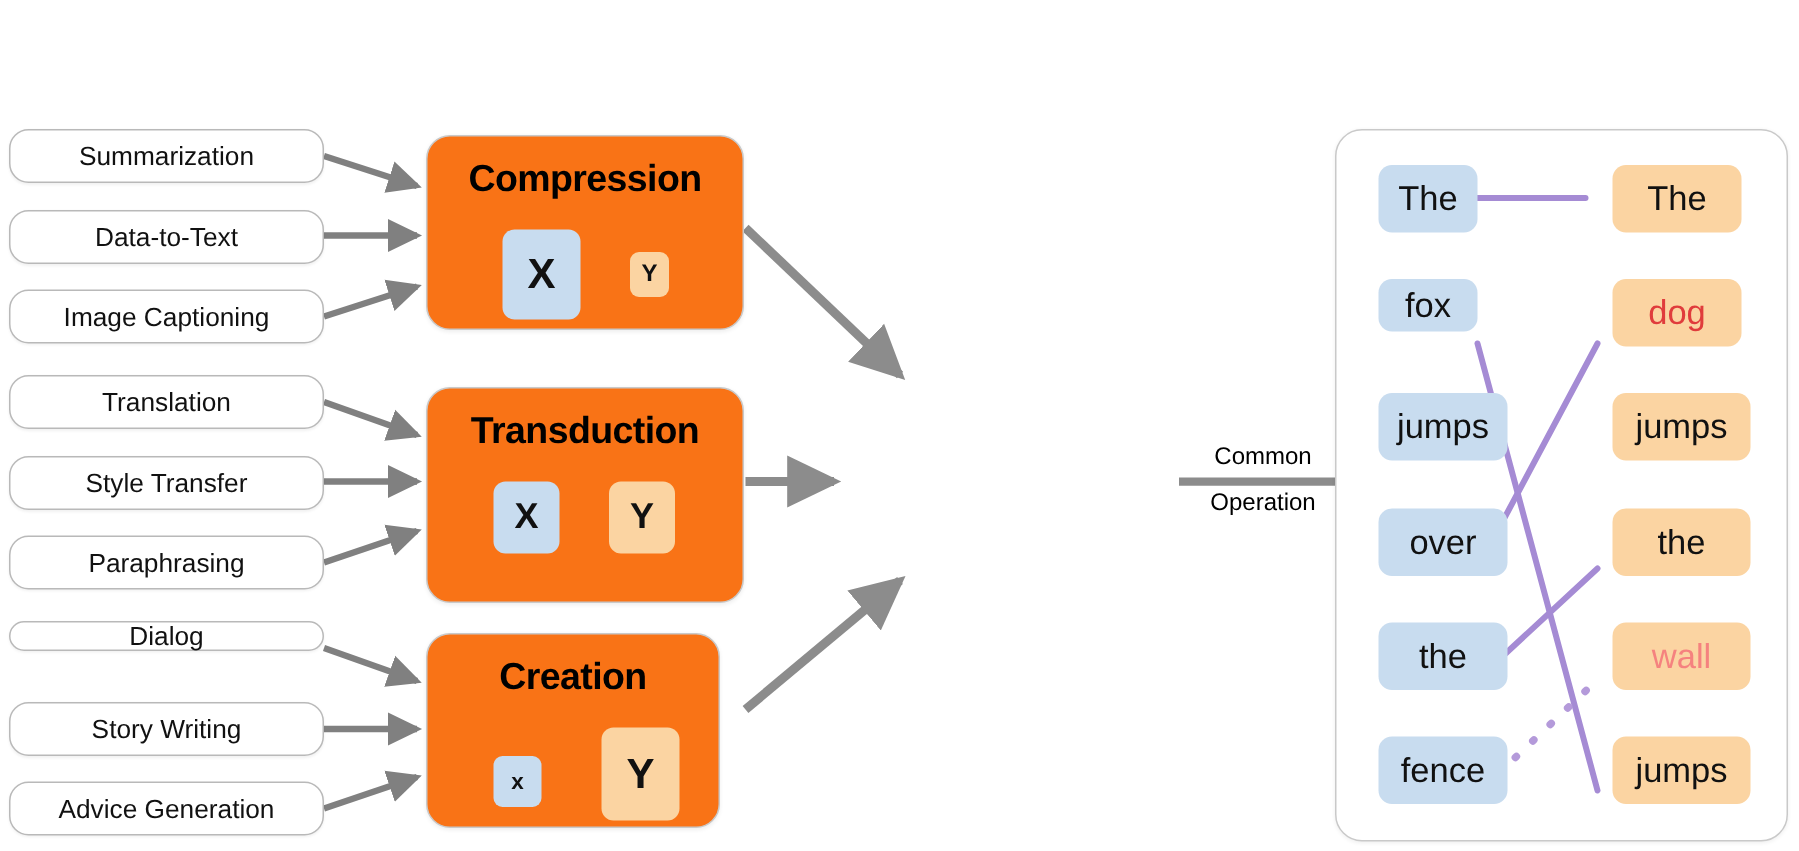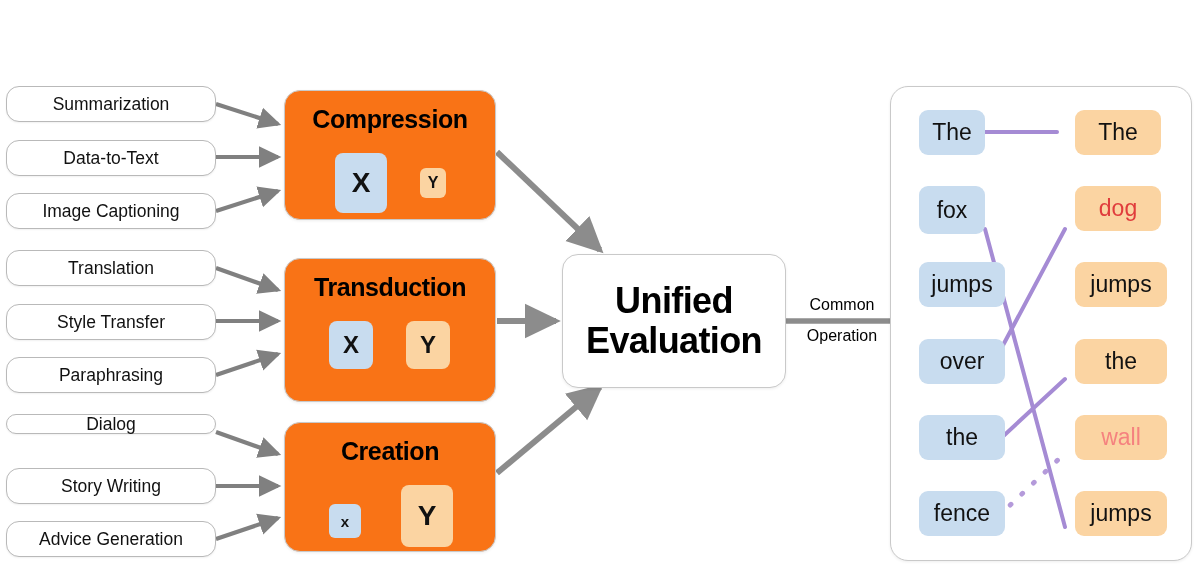--- a/index.html
+++ b/index.html
@@ -130,51 +130,47 @@
     <div class="tok src" style="left:50px;top:62px;width:52px;height:60px;font-size:28px;font-weight:bold;border-radius:8px;">X</div>
     <div class="tok tgt" style="left:135px;top:77px;width:26px;height:30px;font-size:16px;font-weight:bold;border-radius:6px;">Y</div>
   </div>
 
   <div class="catbox" style="left:284px;top:258px;width:212px;height:144px;">
     <div class="cat-title" style="top:14px;">Transduction</div>
     <div class="tok src" style="left:44px;top:62px;width:44px;height:48px;font-size:24px;font-weight:bold;border-radius:8px;">X</div>
     <div class="tok tgt" style="left:121px;top:62px;width:44px;height:48px;font-size:24px;font-weight:bold;border-radius:8px;">Y</div>
   </div>
 
-  <div class="catbox" style="left:284px;top:422px;width:212px;height:130px;">
+  <div class="catbox" style="left:284px;top:422px;width:196px;height:130px;">
     <div class="cat-title" style="top:14px;">Creation</div>
     <div class="tok src" style="left:44px;top:81px;width:32px;height:34px;font-size:15px;font-weight:bold;border-radius:6px;">x</div>
     <div class="tok tgt" style="left:116px;top:62px;width:52px;height:62px;font-size:28px;font-weight:bold;border-radius:8px;">Y</div>
   </div>
 
-  <div id="unified" style="left:562px;top:254px;width:224px;height:134px;">
-    <div>Unified</div>
-    <div>Evaluation</div>
-  </div>
 
   <div class="oplabel" style="left:787px;top:296px;">Common</div>
   <div class="oplabel" style="left:787px;top:327px;">Operation</div>
 
   <div id="panel" style="left:890px;top:86px;width:302px;height:475px;">
 
     <svg class="lay" style="width:302px;height:475px;">
 
       <line x1="94" y1="45" x2="166" y2="45" stroke="#a58bd4" stroke-width="4" stroke-linecap="round"></line>
 
       <line x1="94" y1="142" x2="174" y2="440" stroke="#a58bd4" stroke-width="4" stroke-linecap="round"></line>
 
       <line x1="94" y1="292" x2="174" y2="142" stroke="#a58bd4" stroke-width="4" stroke-linecap="round"></line>
 
       <line x1="94" y1="366" x2="174" y2="292" stroke="#a58bd4" stroke-width="4" stroke-linecap="round"></line>
 
       <line x1="96" y1="440" x2="172" y2="368" stroke="#b49ada" stroke-width="5" stroke-linecap="round" stroke-dasharray="1 15"></line>
     </svg>
 
     <div class="tok src" style="left:28px;top:23px;width:66px;height:45px;">The</div>
-    <div class="tok src" style="left:28px;top:99px;width:66px;height:48px;">fox</div>
+    <div class="tok src" style="left:28px;top:99px;width:66px;height:35px;">fox</div>
     <div class="tok src" style="left:28px;top:175px;width:86px;height:45px;">jumps</div>
     <div class="tok src" style="left:28px;top:252px;width:86px;height:45px;">over</div>
     <div class="tok src" style="left:28px;top:328px;width:86px;height:45px;">the</div>
     <div class="tok src" style="left:28px;top:404px;width:86px;height:45px;">fence</div>
 
     <div class="tok tgt" style="left:184px;top:23px;width:86px;height:45px;">The</div>
     <div class="tok tgt" style="left:184px;top:99px;width:86px;height:45px;color:#e03c3c;">dog</div>
     <div class="tok tgt" style="left:184px;top:175px;width:92px;height:45px;">jumps</div>
     <div class="tok tgt" style="left:184px;top:252px;width:92px;height:45px;">the</div>
     <div class="tok tgt" style="left:184px;top:328px;width:92px;height:45px;color:#f5827f;">wall</div>

